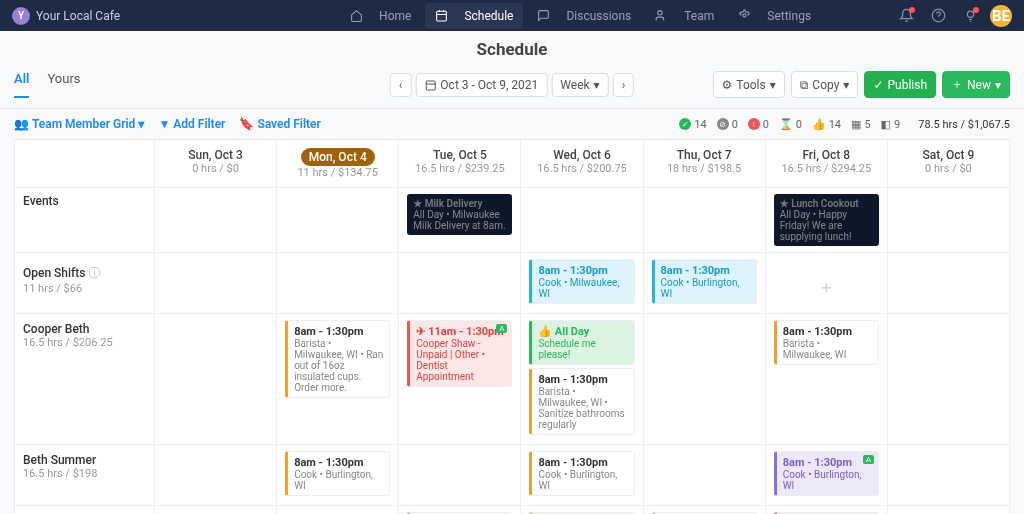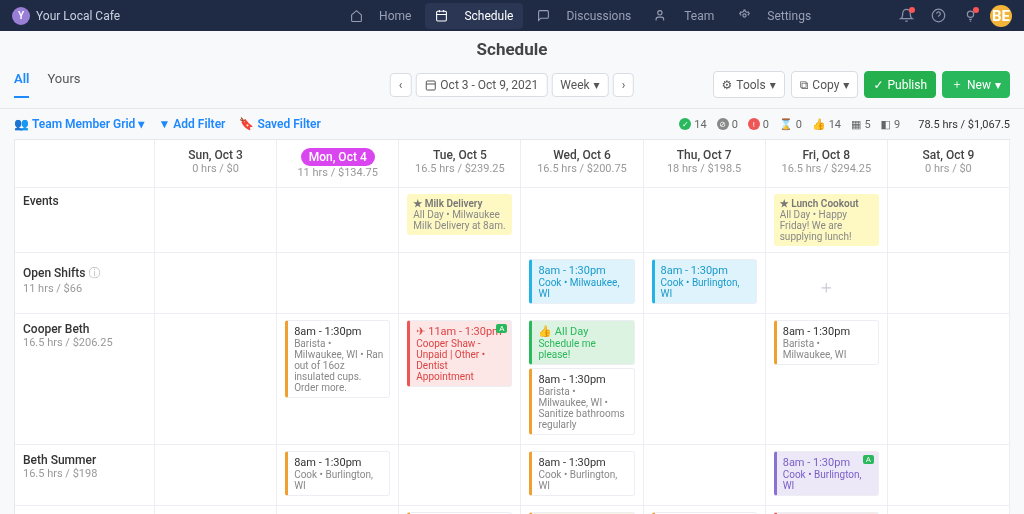--- a/index.html
+++ b/index.html
@@ -30,36 +30,36 @@
 .linkbtn{color:#1e88ff;font-size:12px;font-weight:600;display:flex;align-items:center;gap:3px;cursor:pointer}
 .stats{margin-left:auto;display:flex;gap:10px;align-items:center;font-size:11px;color:#666}
 .stchip{display:flex;align-items:center;gap:3px}
 .stchip .c{width:12px;height:12px;border-radius:50%;display:flex;align-items:center;justify-content:center;color:#fff;font-size:8px}
 .totals{font-weight:400;color:#333;margin-left:8px}
 .grid{display:grid;grid-template-columns:140px repeat(7,1fr);background:#fff;border:1px solid #e6e8ee;border-right:none;margin:0 14px}
 .cell{border-right:1px solid #eceef3;border-bottom:1px solid #eceef3;padding:6px 8px;min-height:26px}
 .hdr{text-align:center;padding:8px 4px}
 .hdr .d1{font-size:12px;color:#444;font-weight:500}
 .hdr .d2{font-size:11px;color:#999}
-.hdr.today .d1{background:#d946ef;color:#fff;border-radius:10px;padding:2px 8px;display:inline-block}
+.hdr.today .d1{background:#a16207;color:#fff;border-radius:10px;padding:2px 8px;display:inline-block}
 .rowlbl{font-size:12px;color:#333;font-weight:500}
 .shift{border-left:3px solid #2ab85c;background:#fff;border-radius:3px;border:1px solid #eceef3;border-left:3px solid #2ab85c;padding:4px 6px;margin-bottom:3px;font-size:11px;position:relative}
-.shift .t{font-weight:400;color:#333}
+.shift .t{font-weight:700;color:#333}
 .shift .s{color:#888;font-size:10px}
 .shift.orange{border-left-color:#f0a030}
 .shift.open{background:#def3fb;border-left-color:#23b4e5}
 .shift.open .t,.shift.open .s{color:#1a9acb}
 .shift.red{background:#fce6e6;border-left-color:#e55}
 .shift.red .t,.shift.red .s{color:#d44}
 .shift.greenbg{background:#dbf3e0;border-left-color:#2ab85c}
 .shift.greenbg .t,.shift.greenbg .s{color:#2ab85c}
 .shift.purple{background:#ece8f7;border-left-color:#8a72d0}
 .shift.purple .t,.shift.purple .s{color:#7a5fc7}
 .shift.yel{background:#fdf3e1;border-left-color:#f0a030}
-.evt{background:#fef9c3;border-radius:3px;padding:4px 6px;font-size:10px;color:#888}
+.evt{background:#0f172a;border-radius:3px;padding:4px 6px;font-size:10px;color:#888}
 .evt .t{font-weight:600;color:#777}
 .cell.plus{color:#c8ccd5;font-size:18px;text-align:center;padding-top:22px}
 .badge{position:absolute;top:3px;right:4px;font-size:8px;background:#2ab85c;color:#fff;padding:0 3px;border-radius:2px}
 svg{stroke:currentColor;fill:none;stroke-width:2}
 </style>
 </head>
 <body>
 
 <div class="topbar">
   <div class="brand">

